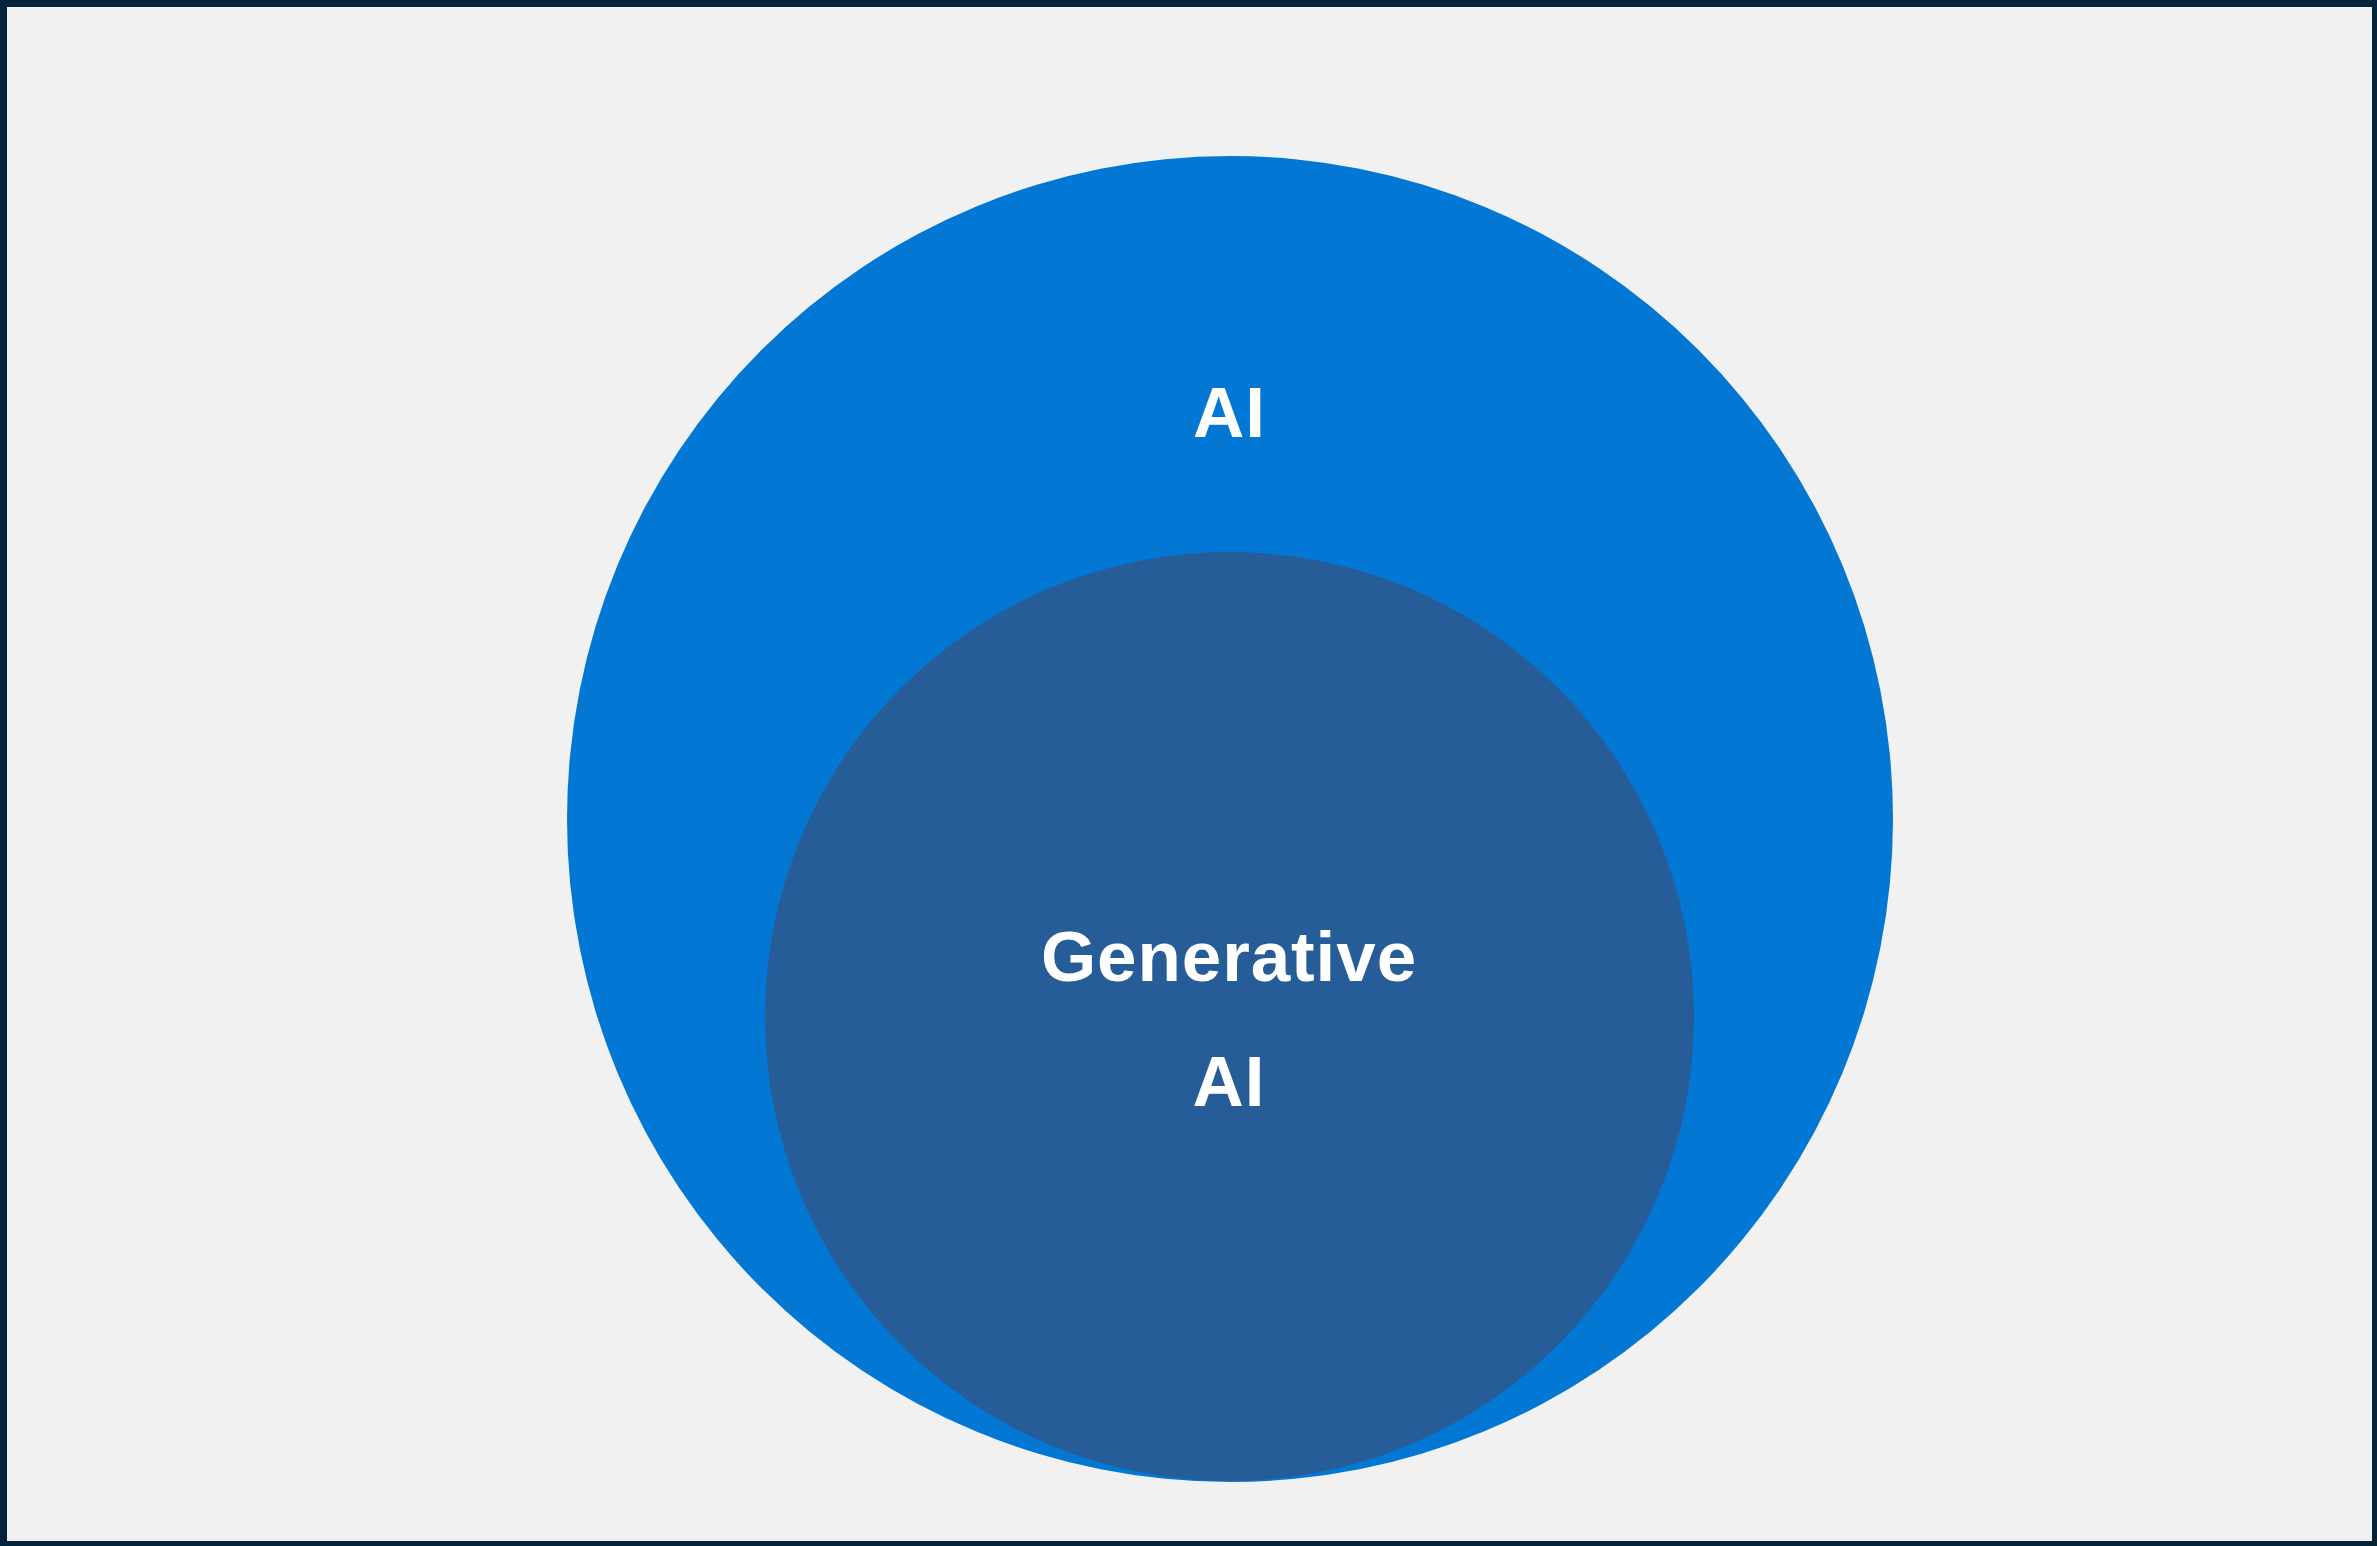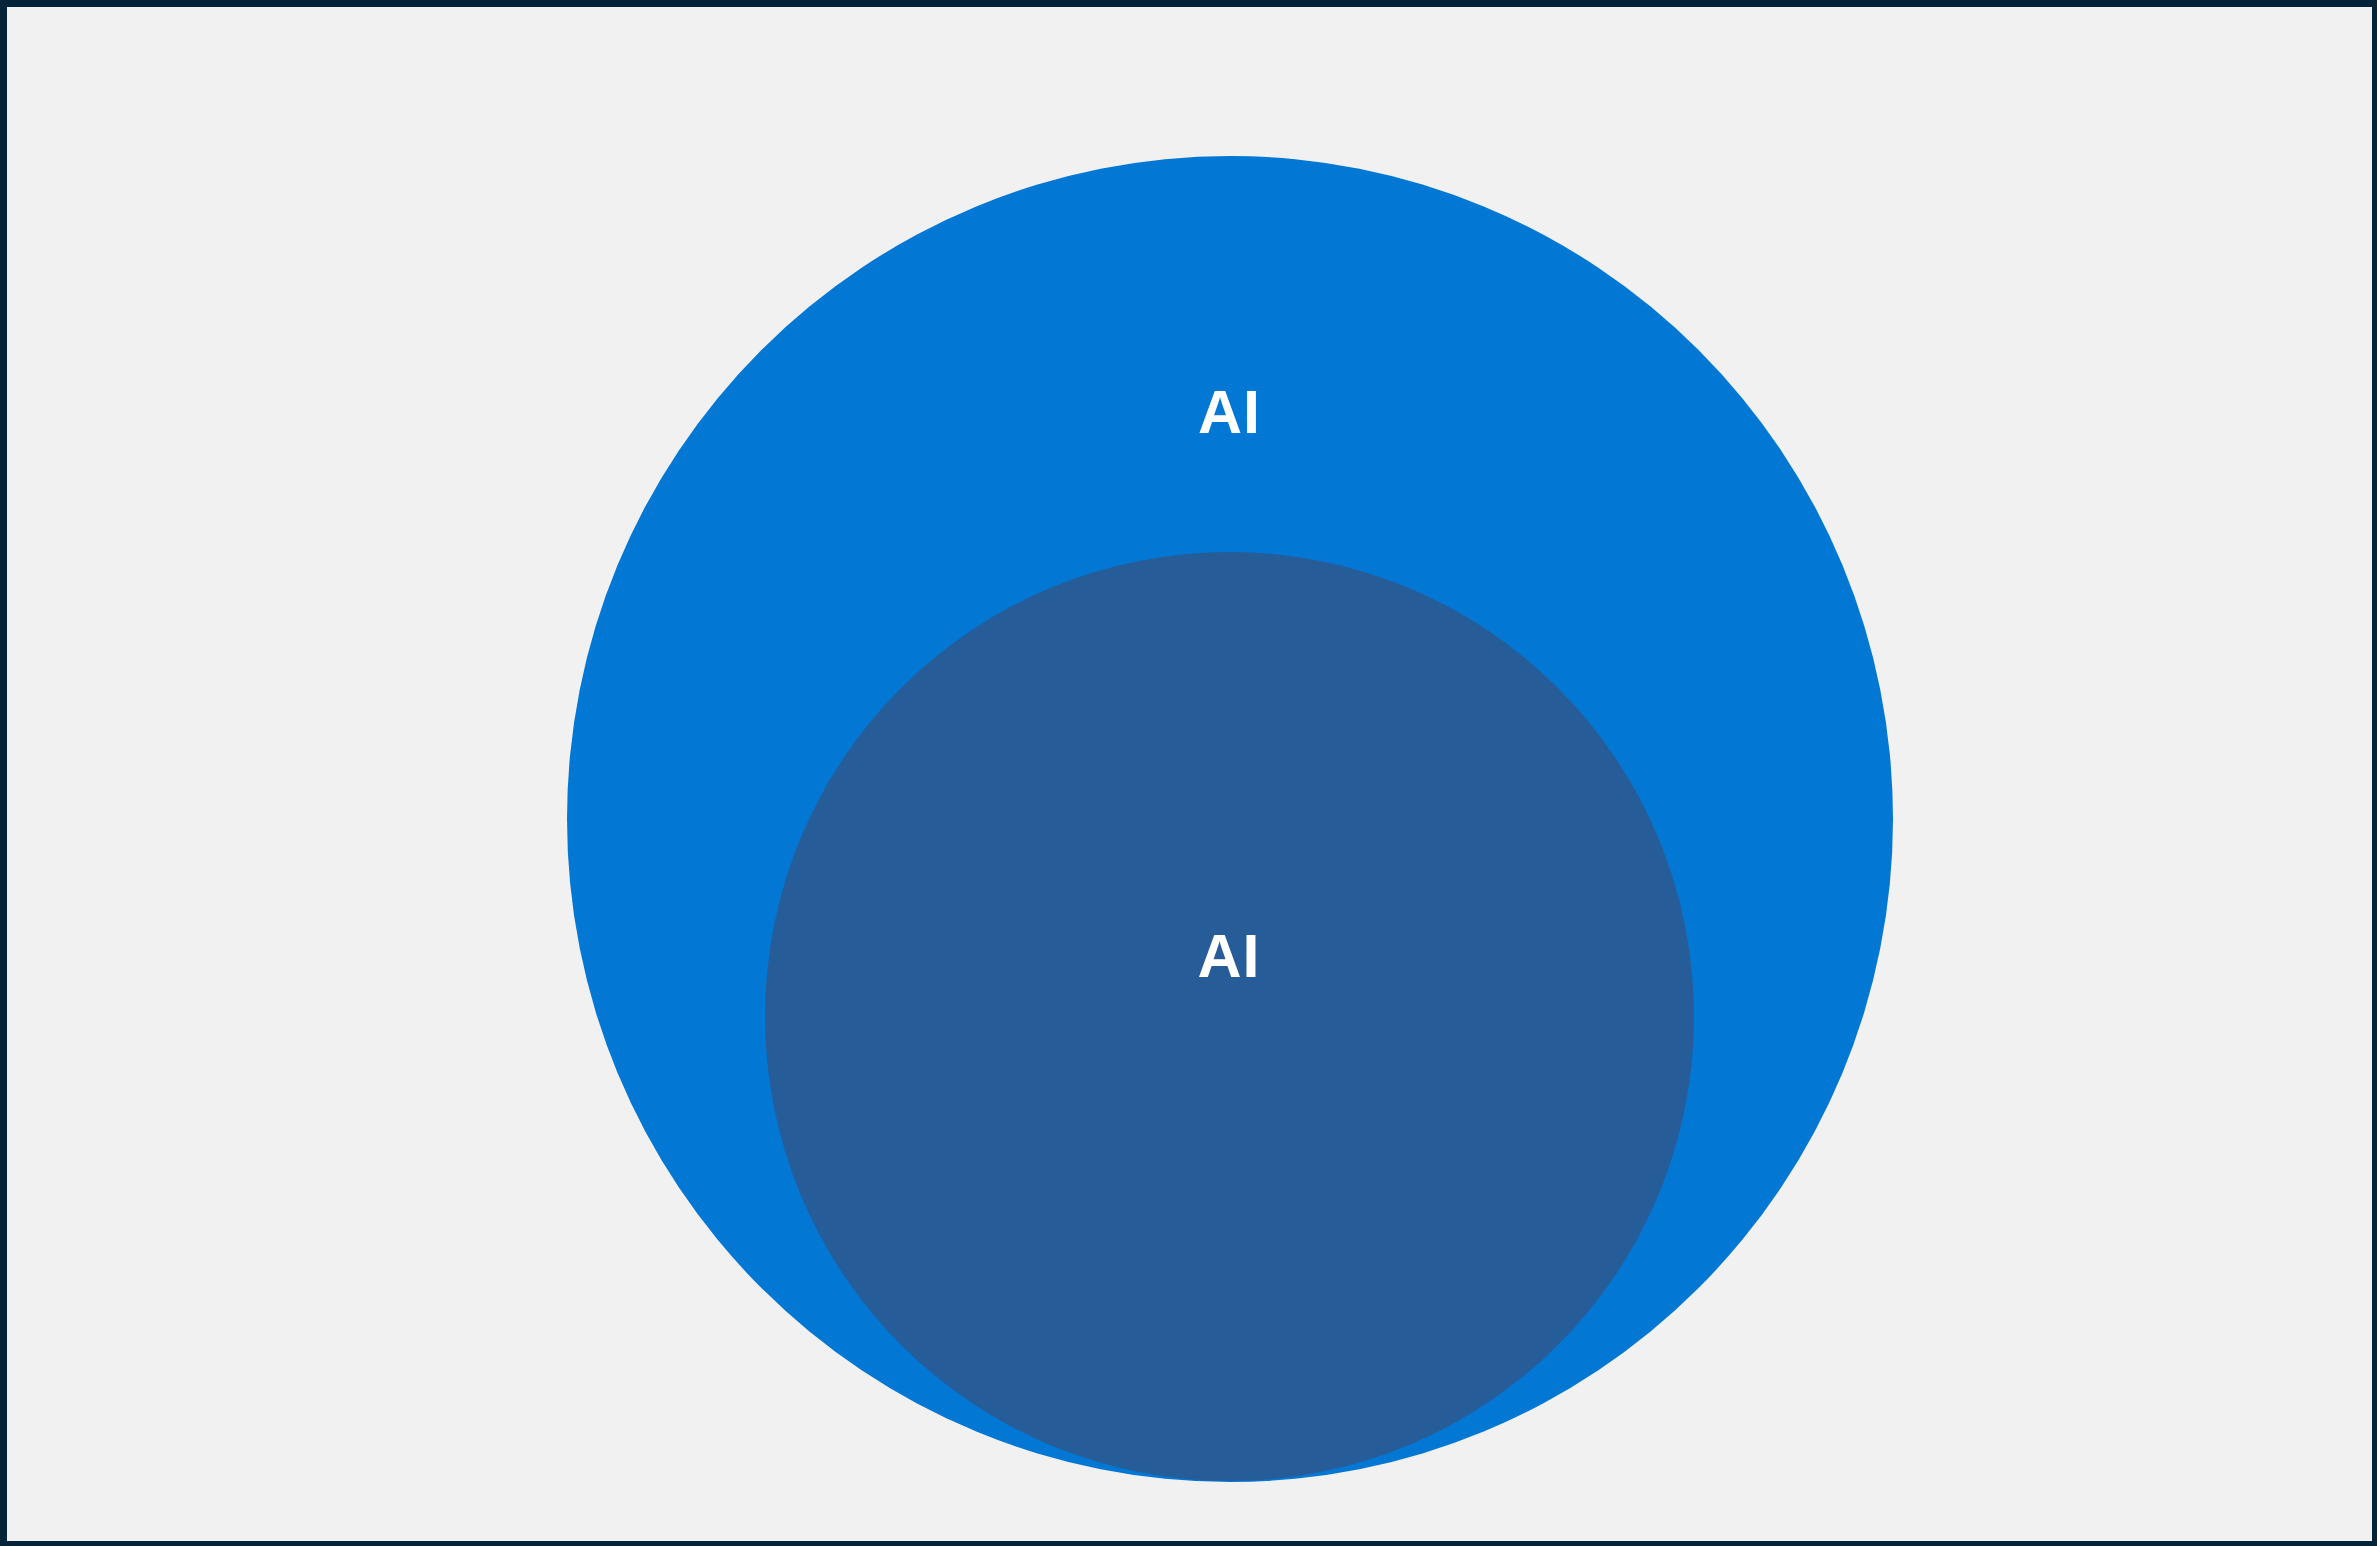--- a/index.html
+++ b/index.html
@@ -40,21 +40,21 @@
     top: 545px;
     width: 929px;
     height: 929px;
     background: #265d98;
   }
 
   .label {
     position: absolute;
     color: #ffffff;
     font-weight: 700;
-    font-size: 61px;
+    font-size: 71px;
     line-height: 125px;
     text-align: center;
     letter-spacing: 0.9px;
     user-select: none;
   }
 
   .label.outer-label {
     left: 560px;
     top: 343px;
     width: 1326px;
@@ -76,18 +76,19 @@
 <div class="frame">
   <div class="venn">
 
     <div class="circle outer"></div>
 
     <div class="circle inner"></div>
 
     <div class="label outer-label">AI</div>
 
     <div class="label inner-label">
+      <span class="line">Generative</span>
       <span class="line">AI</span>
     </div>
 
   </div>
 </div>
 
 
 </body></html>

